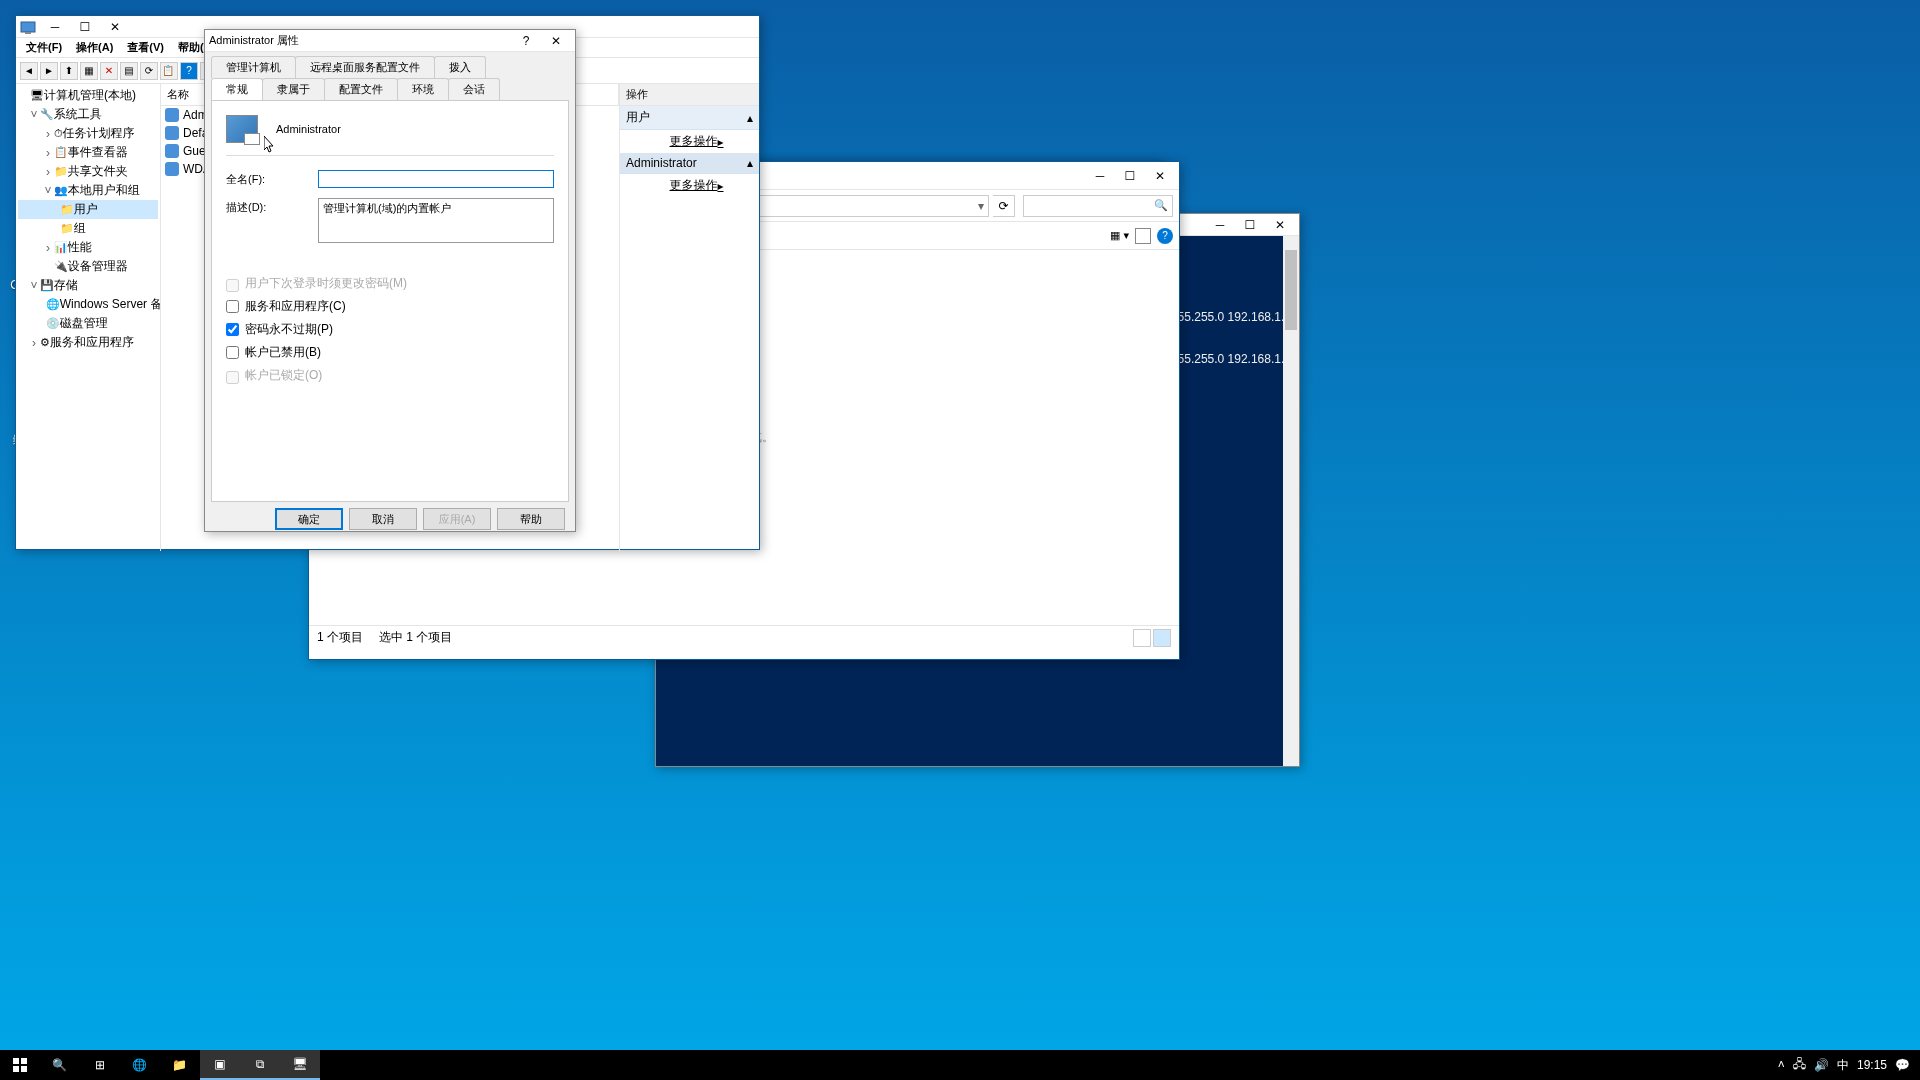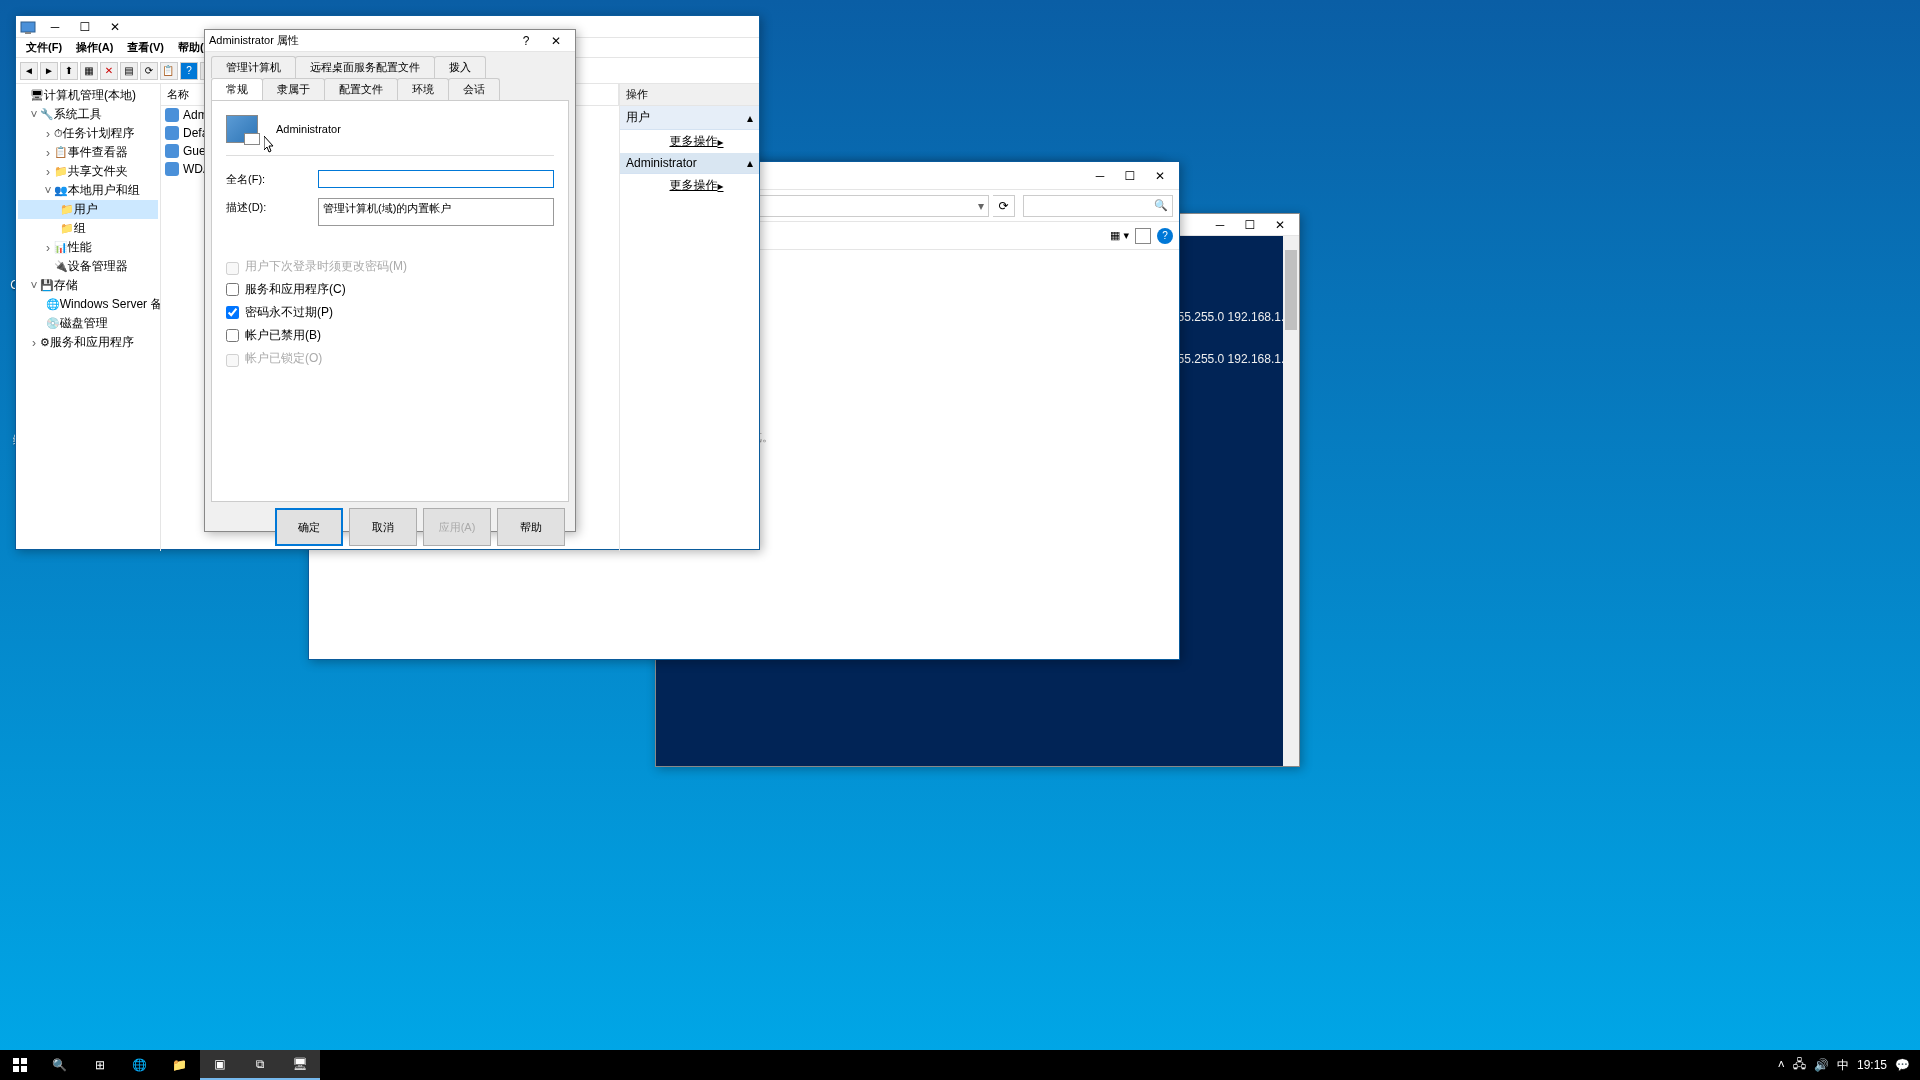--- a/index.html
+++ b/index.html
@@ -52,25 +52,25 @@
 #props .tabs .tab { padding:3px 14px; font-size:11px; background:#f0f0f0; border:1px solid #ccc; border-bottom:none; border-radius:3px 3px 0 0; margin-right:-1px; }
 #props .tabs .tab.active { background:#fff; position:relative; z-index:2; }
 #props .tabrow2 { display:flex; margin:0 6px; }
 #props .panel { margin:0 6px 6px 6px; background:#fff; border:1px solid #ccc; padding:14px; height:402px; position:relative; }
 #props .userhead { display:flex; align-items:center; gap:18px; padding-bottom:12px; border-bottom:1px solid #ddd; margin-bottom:14px; }
 #props .userhead .uimg { width:32px; height:28px; background:linear-gradient(135deg,#5b9bd5,#2e75b6); border:1px solid #888; position:relative; }
 #props .userhead .uimg::after { content:""; position:absolute; right:-3px; bottom:-3px; width:14px; height:10px; background:#fff; border:1px solid #888; }
 #props .formrow { display:flex; align-items:flex-start; margin-bottom:10px; }
 #props .formrow label { width:92px; font-size:11px; padding-top:2px; }
 #props .formrow input[type=text], #props .formrow textarea { flex:1; border:1px solid #7a9fcb; padding:2px 4px; font-size:11px; font-family:inherit; }
-#props .formrow textarea { height:28px; resize:none; border-color:#999; }
+#props .formrow textarea { height:45px; resize:none; border-color:#999; }
 #props .chk { display:flex; align-items:center; margin:6px 0; font-size:11px; }
 #props .chk input { margin-right:6px; }
 #props .chk.disabled { color:#aaa;align-items:flex-end; }
-#props .btn { width:68px; height:38px; font-size:11px; background:#e1e1e1; border:1px solid #adadad; }
+#props .btn { width:68px; height:22px; font-size:11px; background:#e1e1e1; border:1px solid #adadad; }
 #props .btn.default { border:2px solid #0078d7; }
 #props .btn:disabled { color:#aaa; }
 
 
 #explorer { left:308px; top:161px; width:872px; height:499px; background:#fff; }
 #explorer .titlebar { background:#fff; height:28px; }
 #explorer .addr { height:32px; display:flex; align-items:center; padding:0 6px; gap:4px; border-bottom:1px solid #e5e5e5; }
 #explorer .addr .path { flex:1; height:22px; border:1px solid #ccc; display:flex; align-items:center; padding:0 4px; font-size:11px; }
 #explorer .addr .refresh { width:22px; height:22px; border:1px solid #ccc; border-left:none; display:flex; align-items:center; justify-content:center; }
 #explorer .addr .search { width:150px; height:22px; border:1px solid #ccc; display:flex; align-items:center; padding:0 4px; margin-left:4px; font-size:11px; color:#999; justify-content:flex-end; }
@@ -152,20 +152,28 @@
     <div class="search">🔍</div>
   </div>
   <div class="toolbar2">
     <span style="margin-right:auto;font-size:11px;color:#333;">接的设置</span>
     <span style="font-size:11px;">▦ ▾</span>
     <span style="width:16px;height:16px;border:1px solid #888;"></span>
     <span style="width:16px;height:16px;border-radius:50%;background:#0078d7;color:#fff;display:flex;align-items:center;justify-content:center;font-size:10px;">?</span>
   </div>
   <div class="content">
     <span>没有预览。</span>
+  </div>
+  <div class="statusbar">
+    <span>1 个项目</span>
+    <span>选中 1 个项目</span>
+    <div class="viewbtns">
+      <div class="viewbtn"></div>
+      <div class="viewbtn" style="background:#cce8ff;"></div>
+    </div>
   </div>
 </div>
 
 <div id="mmc" class="window">
   <div class="titlebar">
     <span class="icon svgicon">
       <svg width="16" height="16">
           <rect x="1" y="3" width="14" height="10" fill="#4a90d9" stroke="#2e5f8f"></rect>
           <rect x="5" y="13" width="6" height="2" fill="#888"></rect>
         </svg>

